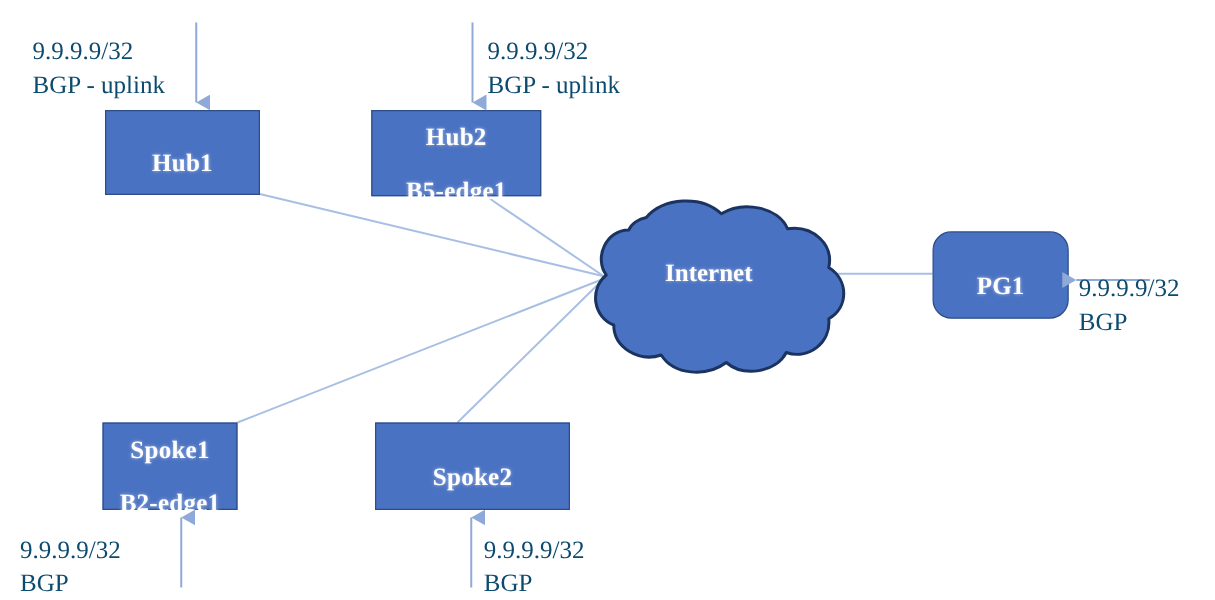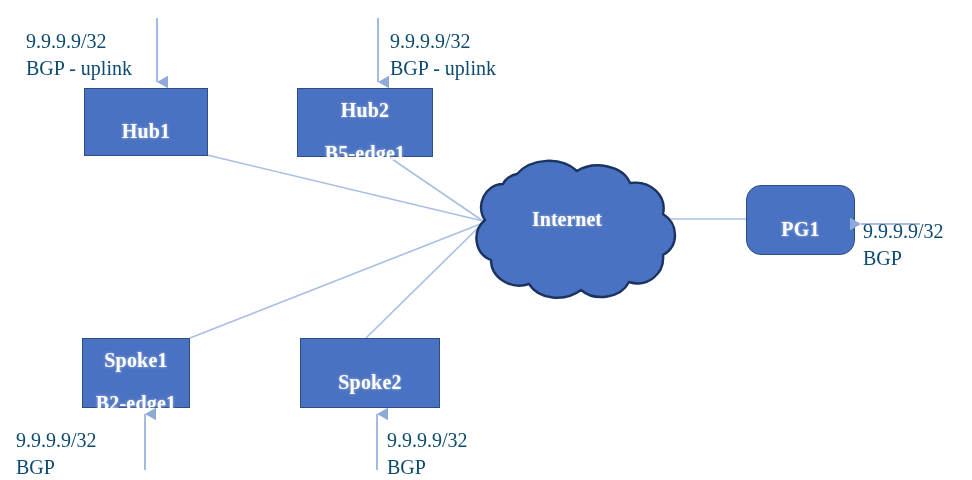--- a/index.html
+++ b/index.html
@@ -121,21 +121,21 @@
   <div class="node" style="left:297px; top:88px; width:136px; height:69px;">
     <span>Hub2</span>
     <span>B5-edge1</span>
   </div>
 
   <div class="node" style="left:82px; top:338px; width:108px; height:70px;">
     <span>Spoke1</span>
     <span>B2-edge1</span>
   </div>
 
-  <div class="node" style="left:300px; top:338px; width:140px; height:70px;">
+  <div class="node" style="left:300px; top:338px; width:156px; height:70px;">
     <span>Spoke2</span>
   </div>
 
   <div class="node" style="left:746px; top:185px; width:109px; height:70px;border-radius:15px;">
     <span>PG1</span>
   </div>
 
   <div class="annot" style="left:26px; top:28px;">
     <span>9.9.9.9/32</span>
     <span>BGP - uplink</span>

